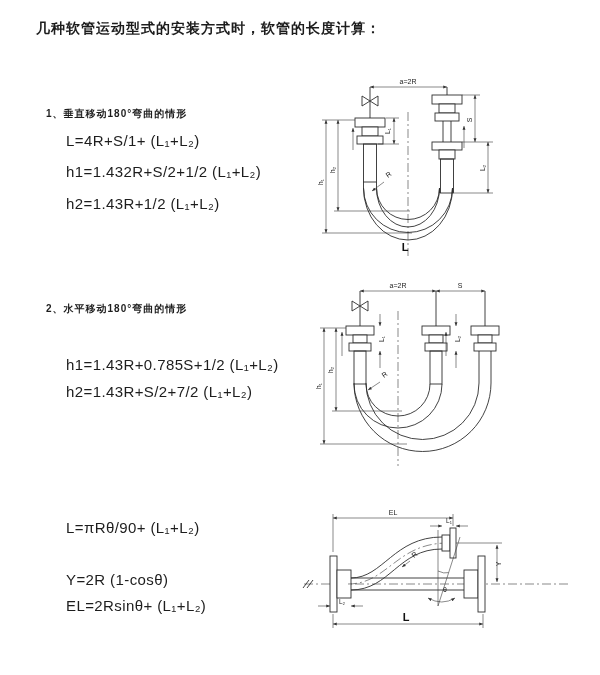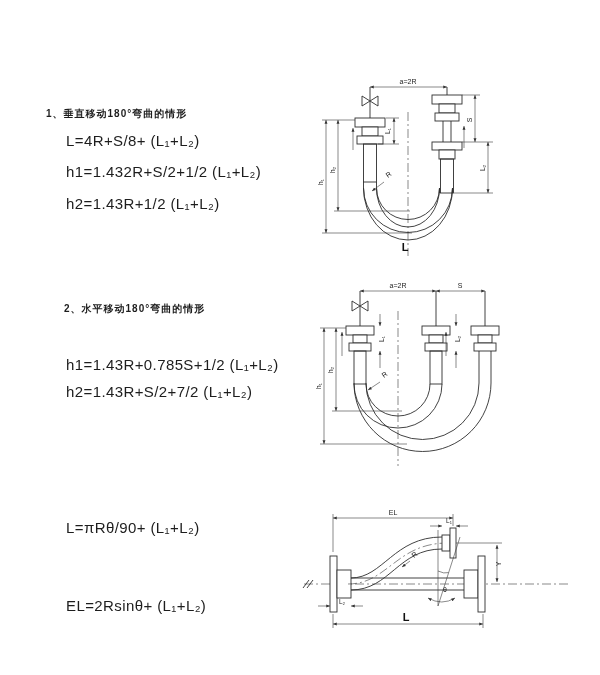--- a/index.html
+++ b/index.html
@@ -5,52 +5,54 @@
   html,body { margin:0; padding:0; background:#ffffff; }
   .page {
     position:relative; width:600px; height:675px; background:#ffffff;
     font-family:"Liberation Sans","DejaVu Sans",sans-serif; color:#1d1d1d; overflow:hidden;
   }
   .title { position:absolute; left:36px; top:20px; font-size:14px; font-weight:bold; letter-spacing:1px; }
   .heading { position:absolute; font-size:10px; font-weight:bold; letter-spacing:1px; }
   .formula { position:absolute; font-size:15px; letter-spacing:0.4px; }
   #h1 { left:46px; top:107px; }
   #f1a { left:66px; top:132px; } #f1b { left:66px; top:163px; } #f1c { left:66px; top:195px; }
-  #h2 { left:46px; top:302px;margin-left:18px; }
+  #h2 { left:46px; top:302px; }
   #f2a { left:66px; top:329px; } #f2b { left:66px; top:356px; } #f2c { left:66px; top:383px; }
   #h3 { left:46px; top:518px; }
   #f3a { left:66px; top:519px; } #f3b { left:66px; top:571px; } #f3c { left:66px; top:597px; }
   svg { position:absolute; font-family:"Liberation Sans","DejaVu Sans",sans-serif; }
   #d1 { left:312px; top:70px; }
   #d2 { left:312px; top:276px; }
   #d3 { left:298px; top:502px; }
   .obj { stroke:#2e2e2e; stroke-width:0.9; fill:none; }
   .objf { stroke:#2e2e2e; stroke-width:0.9; fill:#ffffff; }
   .dim { stroke:#3a3a3a; stroke-width:0.6; fill:none; }
   .cl  { stroke:#3a3a3a; stroke-width:0.6; fill:none; stroke-dasharray:9 3 2 3; }
   .lbl { fill:#222222; font-size:7px; }
   .lbls { fill:#222222; font-size:6.5px; }
   .lblb { fill:#111111; font-size:11px; font-weight:bold; }
 </style>
 </head>
 <body>
 
 <div class="page">
 
+  <div class="title">几种软管运动型式的安装方式时，软管的长度计算：</div>
 
   <div class="heading" id="h1">1、垂直移动180°弯曲的情形</div>
-  <div class="formula" id="f1a">L=4R+S/8+ (L₁+L₂)</div>
+  <div class="formula" id="f1a">L=4R+S/1+ (L₁+L₂)</div>
   <div class="formula" id="f1b">h1=1.432R+S/2+1/2 (L₁+L₂)</div>
   <div class="formula" id="f1c">h2=1.43R+1/2 (L₁+L₂)</div>
 
   <div class="heading" id="h2">2、水平移动180°弯曲的情形</div>
   <div class="formula" id="f2b">h1=1.43R+0.785S+1/2 (L₁+L₂)</div>
   <div class="formula" id="f2c">h2=1.43R+S/2+7/2 (L₁+L₂)</div>
 
   <div class="formula" id="f3a">L=πRθ/90+ (L₁+L₂)</div>
+  <div class="formula" id="f3b">Y=2R (1-cosθ)</div>
   <div class="formula" id="f3c">EL=2Rsinθ+ (L₁+L₂)</div>
 
   <svg id="d1" width="278" height="195" viewBox="0 0 278 195">
     <defs>
       <marker id="ar1" viewBox="0 0 10 10" refX="9" refY="5" markerWidth="7" markerHeight="7" orient="auto-start-reverse">
         <path d="M0,1.5 L9,5 L0,8.5 Z" fill="#333"></path>
       </marker>
       <pattern id="ht1" width="3.5" height="3.5" patternUnits="userSpaceOnUse">
         <path d="M0,0 L3.5,3.5 M3.5,0 L0,3.5" stroke="#666" stroke-width="0.4"></path>
       </pattern>

